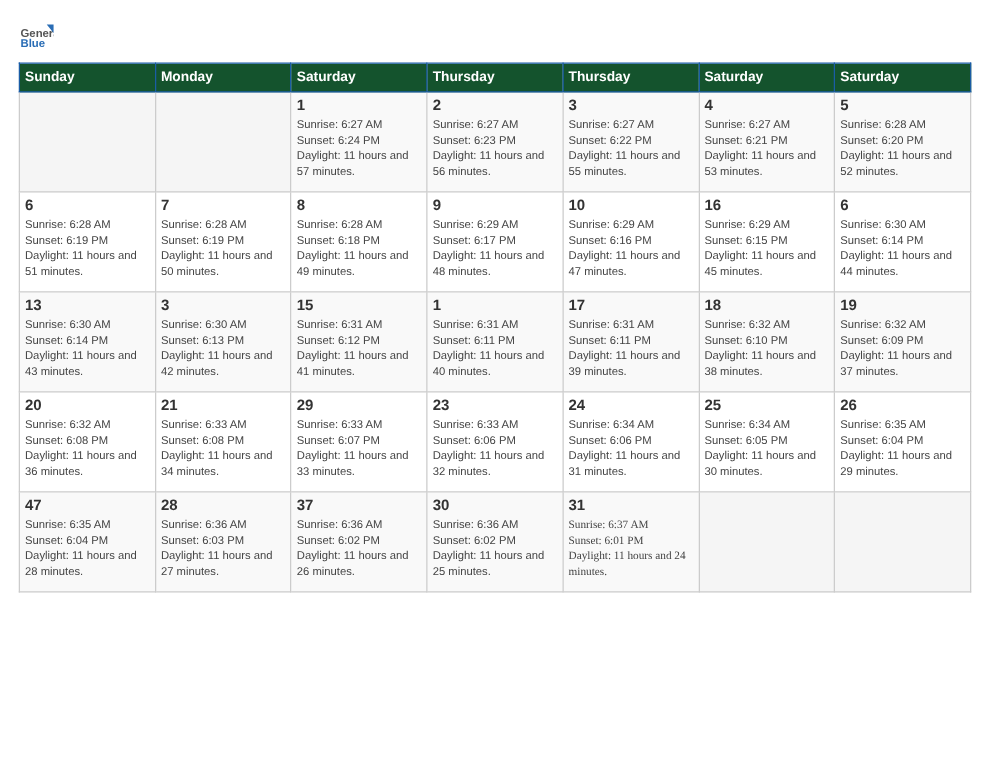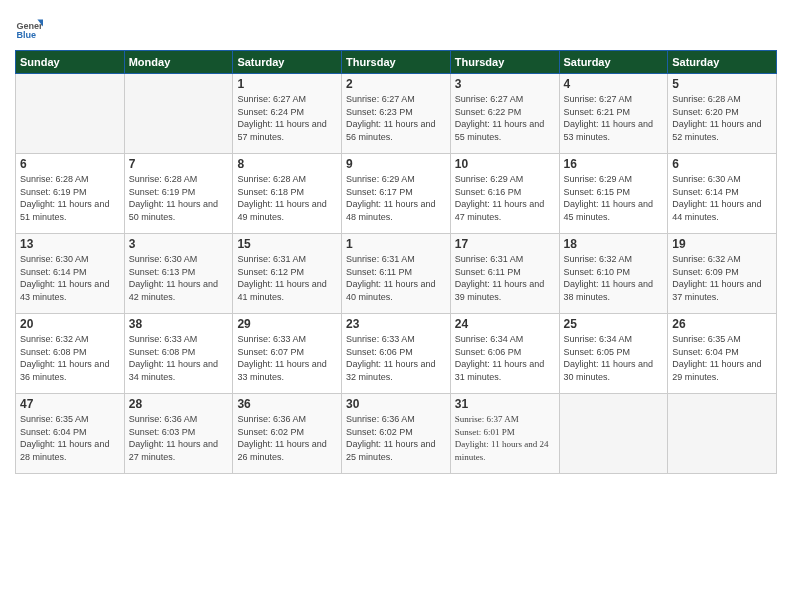--- a/index.html
+++ b/index.html
@@ -254,21 +254,21 @@
           </td>
         </tr>
         <tr>
           <td>
             <span class="day-num">20</span>
             <div class="day-info" style="white-space: pre-line;">Sunrise: 6:32 AM
 Sunset: 6:08 PM
 Daylight: 11 hours and 36 minutes.</div>
           </td>
           <td>
-            <span class="day-num">38</span>
+            <span class="day-num">21</span>
             <div class="day-info" style="white-space: pre-line;">Sunrise: 6:33 AM
 Sunset: 6:08 PM
 Daylight: 11 hours and 34 minutes.</div>
           </td>
           <td>
             <span class="day-num">29</span>
             <div class="day-info" style="white-space: pre-line;">Sunrise: 6:33 AM
 Sunset: 6:07 PM
 Daylight: 11 hours and 33 minutes.</div>
           </td>
@@ -304,21 +304,21 @@
 Sunset: 6:04 PM
 Daylight: 11 hours and 28 minutes.</div>
           </td>
           <td>
             <span class="day-num">28</span>
             <div class="day-info" style="white-space: pre-line;">Sunrise: 6:36 AM
 Sunset: 6:03 PM
 Daylight: 11 hours and 27 minutes.</div>
           </td>
           <td>
-            <span class="day-num">36</span>
+            <span class="day-num">37</span>
             <div class="day-info" style="white-space: pre-line;">Sunrise: 6:36 AM
 Sunset: 6:02 PM
 Daylight: 11 hours and 26 minutes.</div>
           </td>
           <td>
             <span class="day-num">30</span>
             <div class="day-info" style="white-space: pre-line;">Sunrise: 6:36 AM
 Sunset: 6:02 PM
 Daylight: 11 hours and 25 minutes.</div>
           </td>

